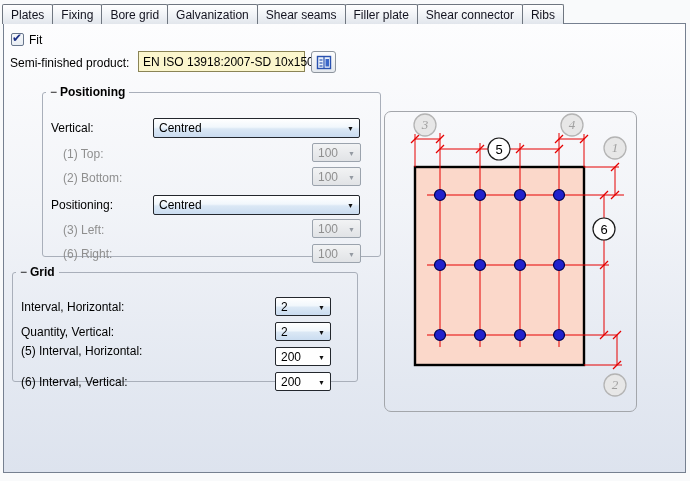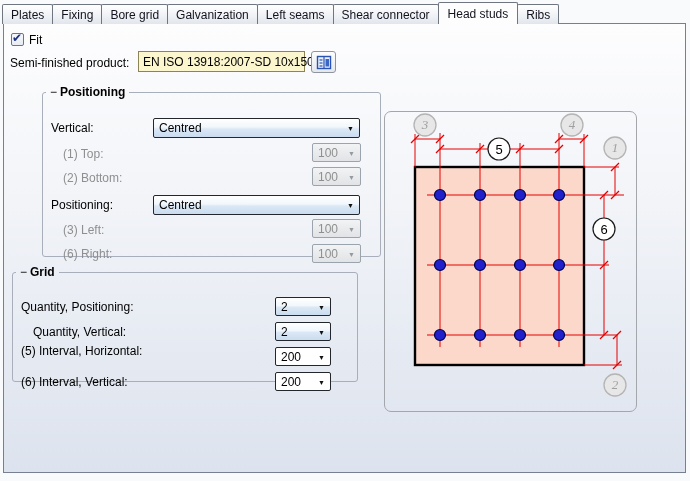--- a/index.html
+++ b/index.html
@@ -109,23 +109,23 @@
   }
 </style>
 </head>
 <body>
 
 <div class="tabstrip">
   <div class="tab">Plates</div>
   <div class="tab">Fixing</div>
   <div class="tab">Bore grid</div>
   <div class="tab">Galvanization</div>
-  <div class="tab">Left seams</div>
+  <div class="tab">Shear seams</div>
+  <div class="tab">Filler plate</div>
   <div class="tab">Shear connector</div>
-  <div class="tab active">Head studs</div>
   <div class="tab">Ribs</div>
 </div>
 
 <div class="pane">
 
   <div class="checkbox">
     <span class="check">✔</span>
   </div>
   <span class="fit-label">Fit</span>
 
@@ -178,27 +178,27 @@
     <span class="lbl disabled" style="left:20px; top:148px;">(6) Right:</span>
     <div class="combo disabled" style="left:269px; top:145px; width:49px; height:19px;">
       <span>100</span>
       <span class="arrow">▼</span>
     </div>
   </fieldset>
 
   <fieldset class="fs-grid">
     <legend><span class="collapse">−</span><span>Grid</span></legend>
 
-    <span class="lbl" style="left:8px; top:21px;">Quantity, Positioning:</span>
+    <span class="lbl" style="left:8px; top:21px;">Interval, Horizontal:</span>
     <div class="combo" style="left:262px; top:18px; width:56px; height:19px;">
       <span>2</span>
       <span class="arrow">▼</span>
     </div>
 
-    <span class="lbl" style="left:20px; top:46px;">Quantity, Vertical:</span>
+    <span class="lbl" style="left:8px; top:46px;">Quantity, Vertical:</span>
     <div class="combo" style="left:262px; top:43px; width:56px; height:19px;">
       <span>2</span>
       <span class="arrow">▼</span>
     </div>
 
     <span class="lbl" style="left:8px; top:65px;">(5) Interval, Horizontal:</span>
     <div class="combo white" style="left:262px; top:68px; width:56px; height:19px;">
       <span>200</span>
       <span class="arrow">▼</span>
     </div>

